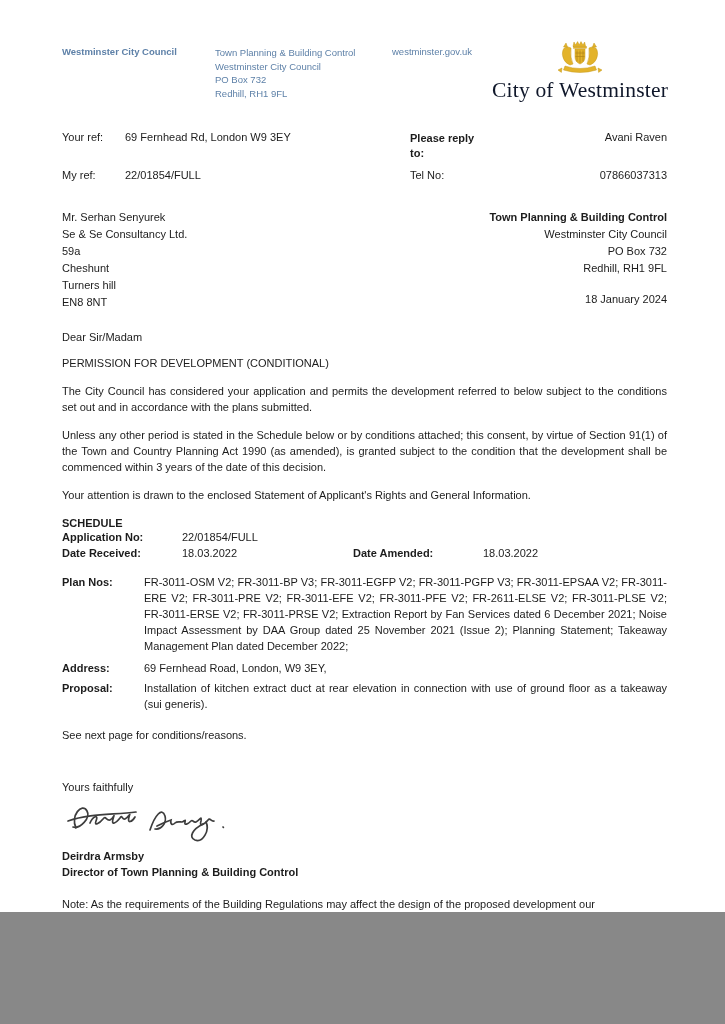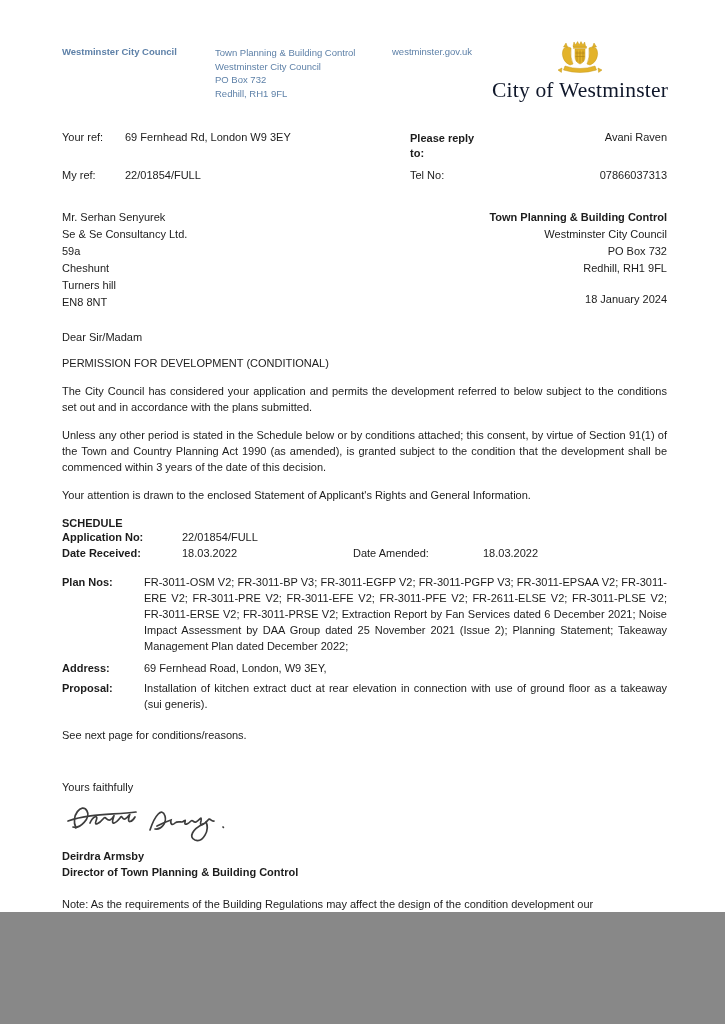--- a/index.html
+++ b/index.html
@@ -44,21 +44,21 @@
   
   .saluting { margin-top:20px; }
   .subject { margin-top:12px; line-height:16px; }
   p.body { margin-top:12px; line-height:16px; text-align:justify; }
   p.body.nj { text-align:left; }
   
   .sched-h { margin-top:14px; font-weight:bold; }
   .srow { display:flex; margin-top:0; line-height:16px; }
   .srow .sl { width:120px; font-weight:bold; flex:none; }
   .srow .sv1 { width:171px; flex:none; }
-  .srow .sl2 { width:130px; font-weight:normal; flex:none; }
+  .srow .sl2 { width:130px; font-weight:bold; flex:none; }
   .prow { display:flex; margin-top:13px; line-height:16px; }
   .prow .pl { width:82px; font-weight:bold; flex:none; }
   .prow .pv { flex:1; text-align:justify; }
   .prow .pv.nj { text-align:left; }
   .nextpage { margin-top:17px; }
   
   .valediction { margin-top:40px; }
   .sig { margin-top:3px; height:52px; }
   .signame { font-weight:bold; line-height:16px; }
   .note { margin-top:18px; }
@@ -196,16 +196,16 @@
         <path d="M95,30 C101,27 106,25 109,24 C108,28 110,30 113,27 C115,25 118,26 120,26 C122,26 124,22 123,26 C122,30 126,28 129,25 C131,23 131,27 134,26 C138,24 140,19 139,25 C137,31 142,29 146,24 C148,21 149,26 152,25"></path>
         <path d="M144,26 C148,34 141,47 133,44 C126,41 131,33 141,28"></path>
         <path d="M161,31 l0.4,0.4"></path>
       </g>
     </svg>
   </div>
 
   <div class="signame">Deirdra Armsby</div>
   <div class="signame">Director of Town Planning &amp; Building Control</div>
 
-  <div class="note">Note: As the requirements of the Building Regulations may affect the design of the condition development our</div>
+  <div class="note">Note: As the requirements of the Building Regulations may affect the design of the proposed development our</div>
 
   <div class="foot-code">dcpe5cb9R1307</div>
 </div>
 
 </body></html>

